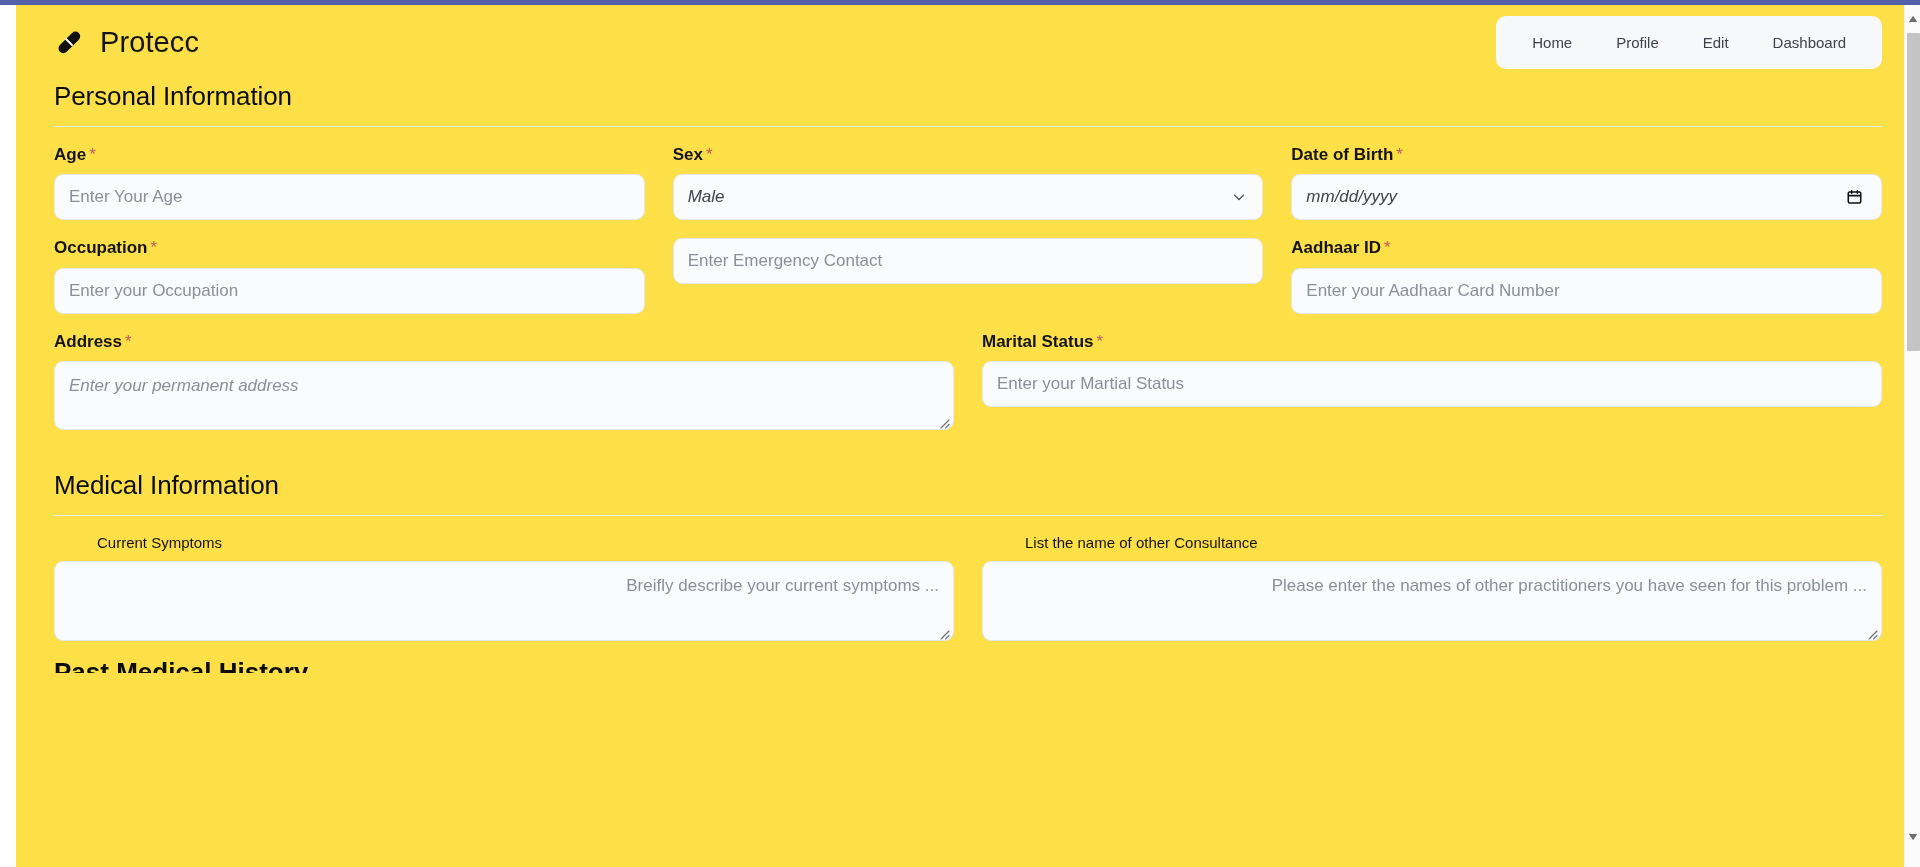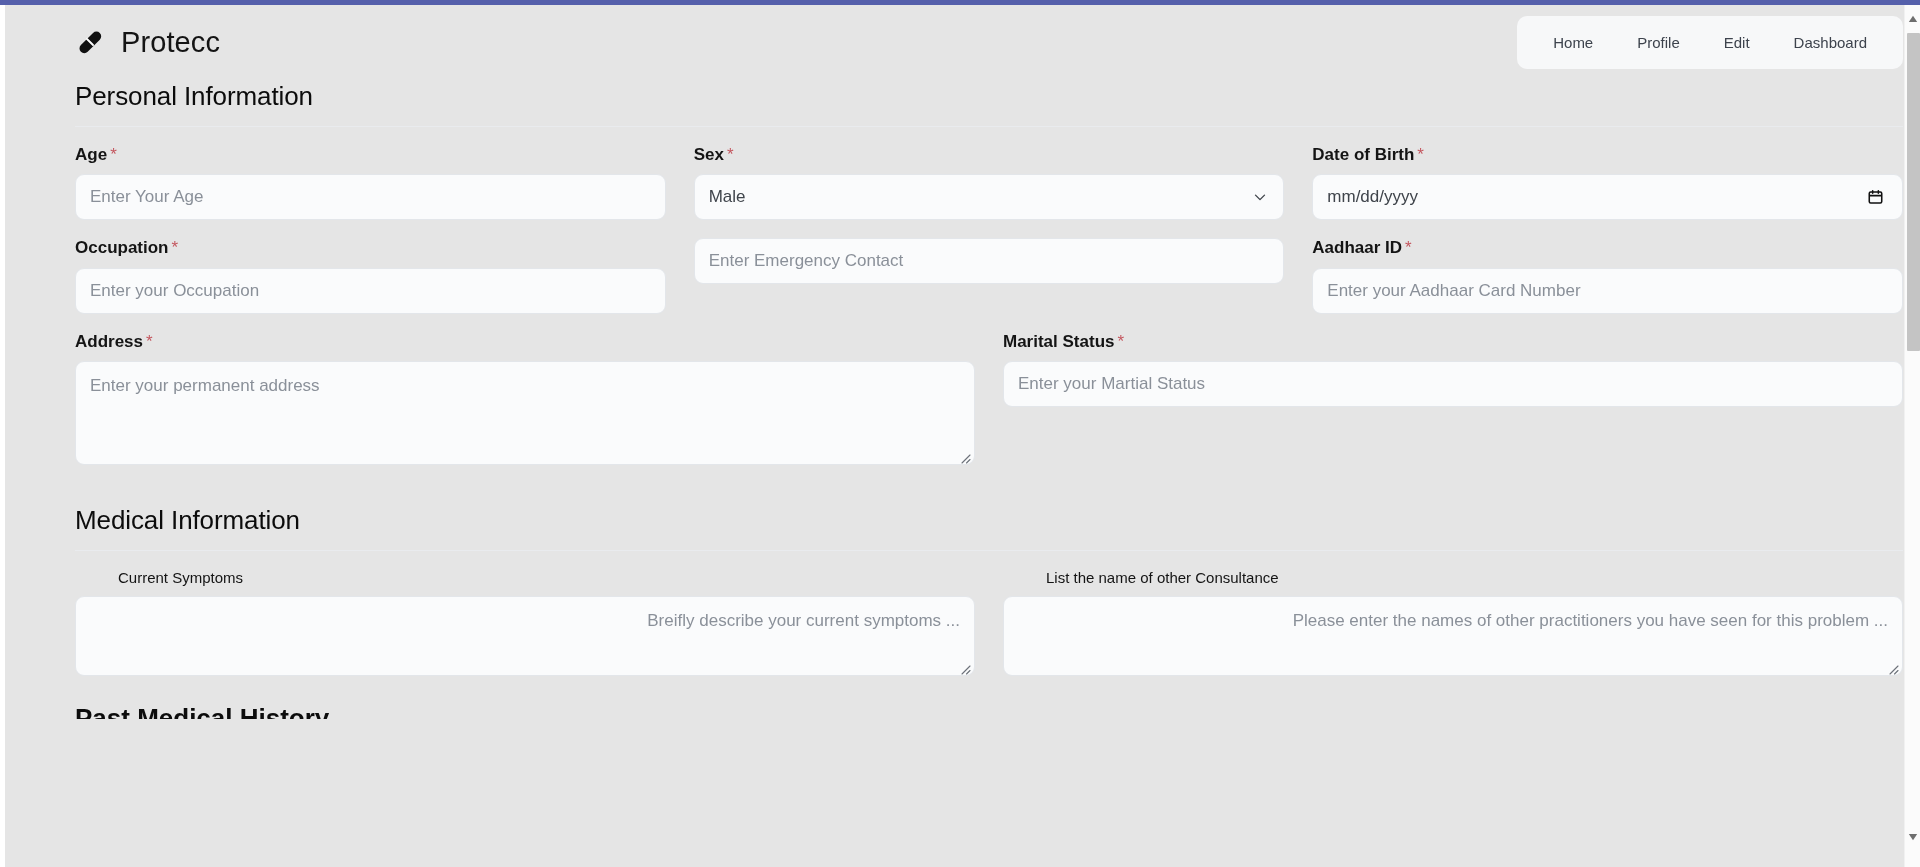--- a/index.html
+++ b/index.html
@@ -10,26 +10,25 @@
     background: #ffffff;
     font-family: "Liberation Sans", sans-serif;
   }
   .browser-top-bar {
     position: absolute; top: 0; left: 0;
     width: 1920px; height: 5px;
     background: #5560ab;
   }
   .viewport {
     position: absolute;
-    top: 5px; left: 5px;
+    top: 5px; left: 16px;
     width: 1904px;
     height: 862px;
     overflow: hidden;
-    background: #e5e5e5;
-    padding-left: 32px;
+    background: #fde047;
   }
   .page {
     position: relative;
     width: 1904px;
     padding: 0 38px;
   }
   
   .navbar {
     display: flex;
     align-items: center;
@@ -116,21 +115,21 @@
     height: 46px;
     background: #fafbfc;
     border: 1px solid #e3e6ea;
     border-radius: 9px;
     display: flex;
     align-items: center;
     padding: 0 14px;
     font-size: 17px;
     color: #8a9099;
   }
-  .control.value { color: #3f444b; }
+  .control.value { color: #3f444b; font-style: italic; }
 
   .control .chevron {
     position: absolute;
     right: 14px;
     top: 50%;
     transform: translateY(-50%);
     color: #3f444b;
     display: flex;
   }
   .control .cal-icon {
@@ -146,21 +145,21 @@
     position: relative;
     width: 100%;
     background: #fafbfc;
     border: 1px solid #e3e6ea;
     border-radius: 9px;
     padding: 13px 14px;
     font-size: 17px;
     color: #8a9099;
     line-height: 1.35;
   }
-  .textarea.h-address { height: 104px; }
+  .textarea.h-address { height: 69px; font-style: italic; }
   .textarea.h-medical { height: 80px; text-align: right; }
   .resize-grip {
     position: absolute;
     right: 3px;
     bottom: 2px;
     width: 14px; height: 14px;
     color: #6c7179;
   }
 
   
@@ -186,21 +185,21 @@
     top: 28px;
     width: 13px;
     height: 318px;
     background: #c4c4c4;
     border-radius: 1px;
   }
   .cut-heading {
     font-size: 26px;
     font-weight: bold;
     color: #0c0c0c;
-    margin-top: 27px;
+    margin-top: 16px;
     height: 16px;
     overflow: hidden;
   }
 </style>
 </head>
 <body>
 
 <div class="browser-top-bar"></div>
 
 <div class="viewport">

